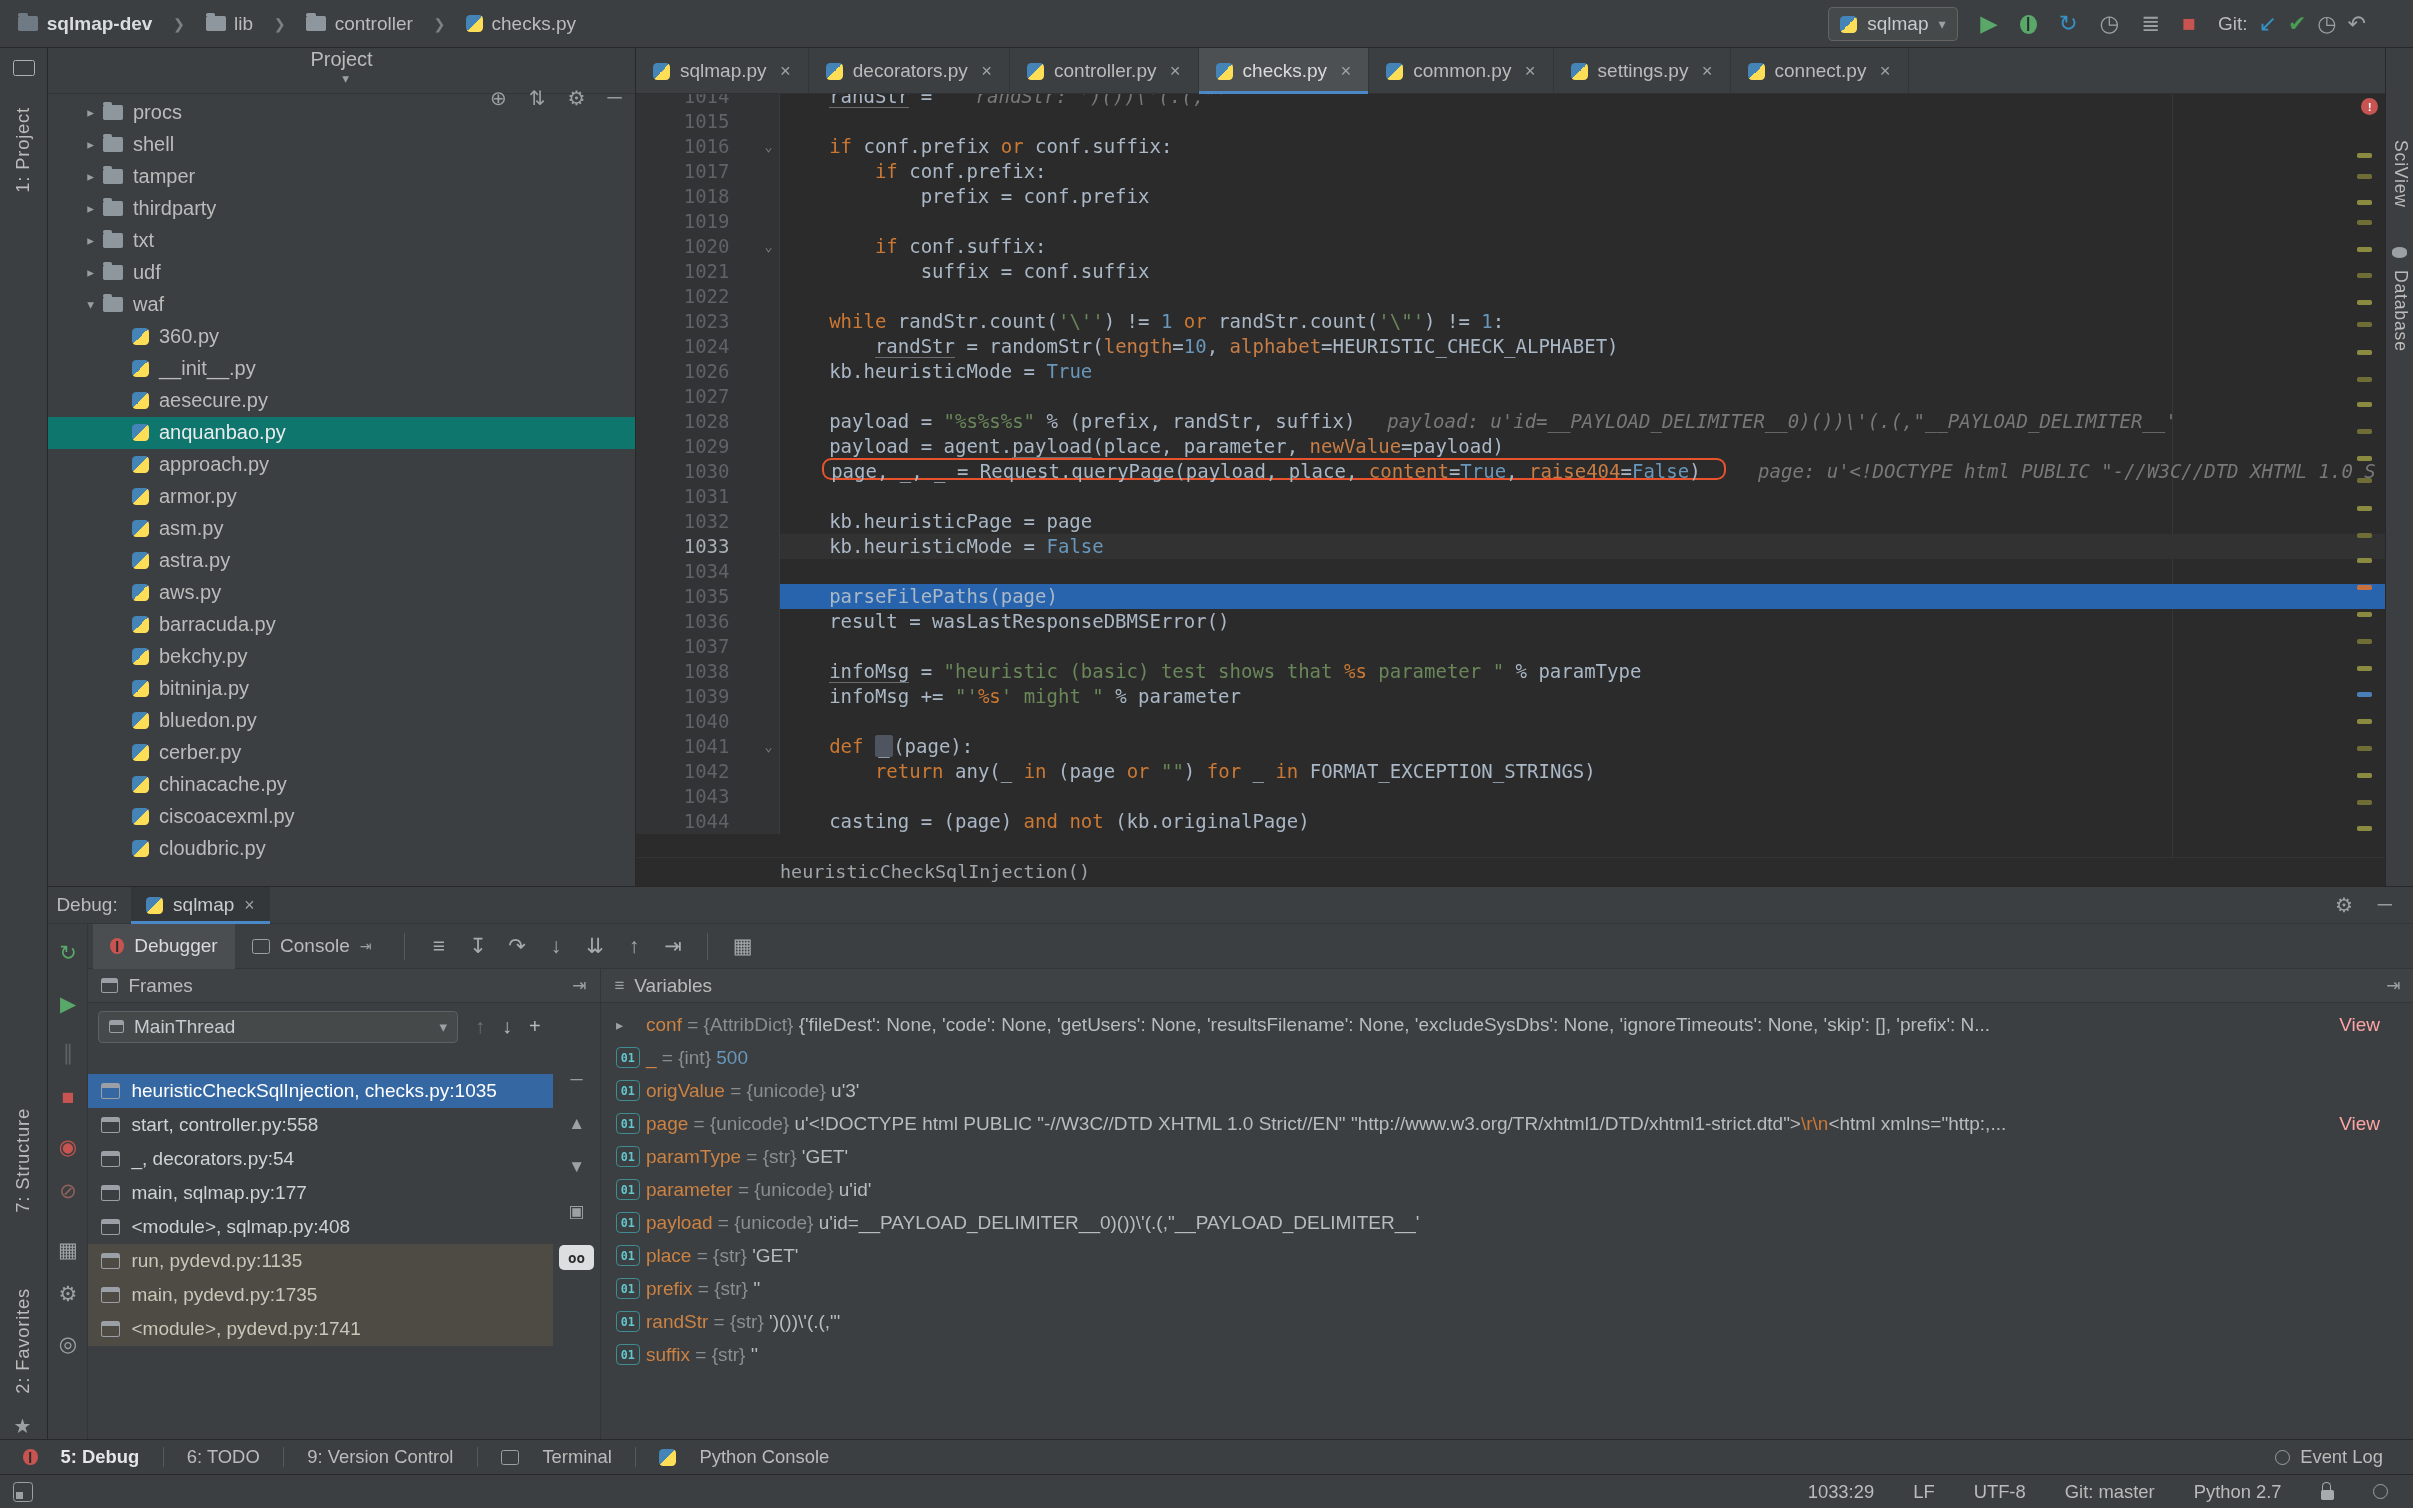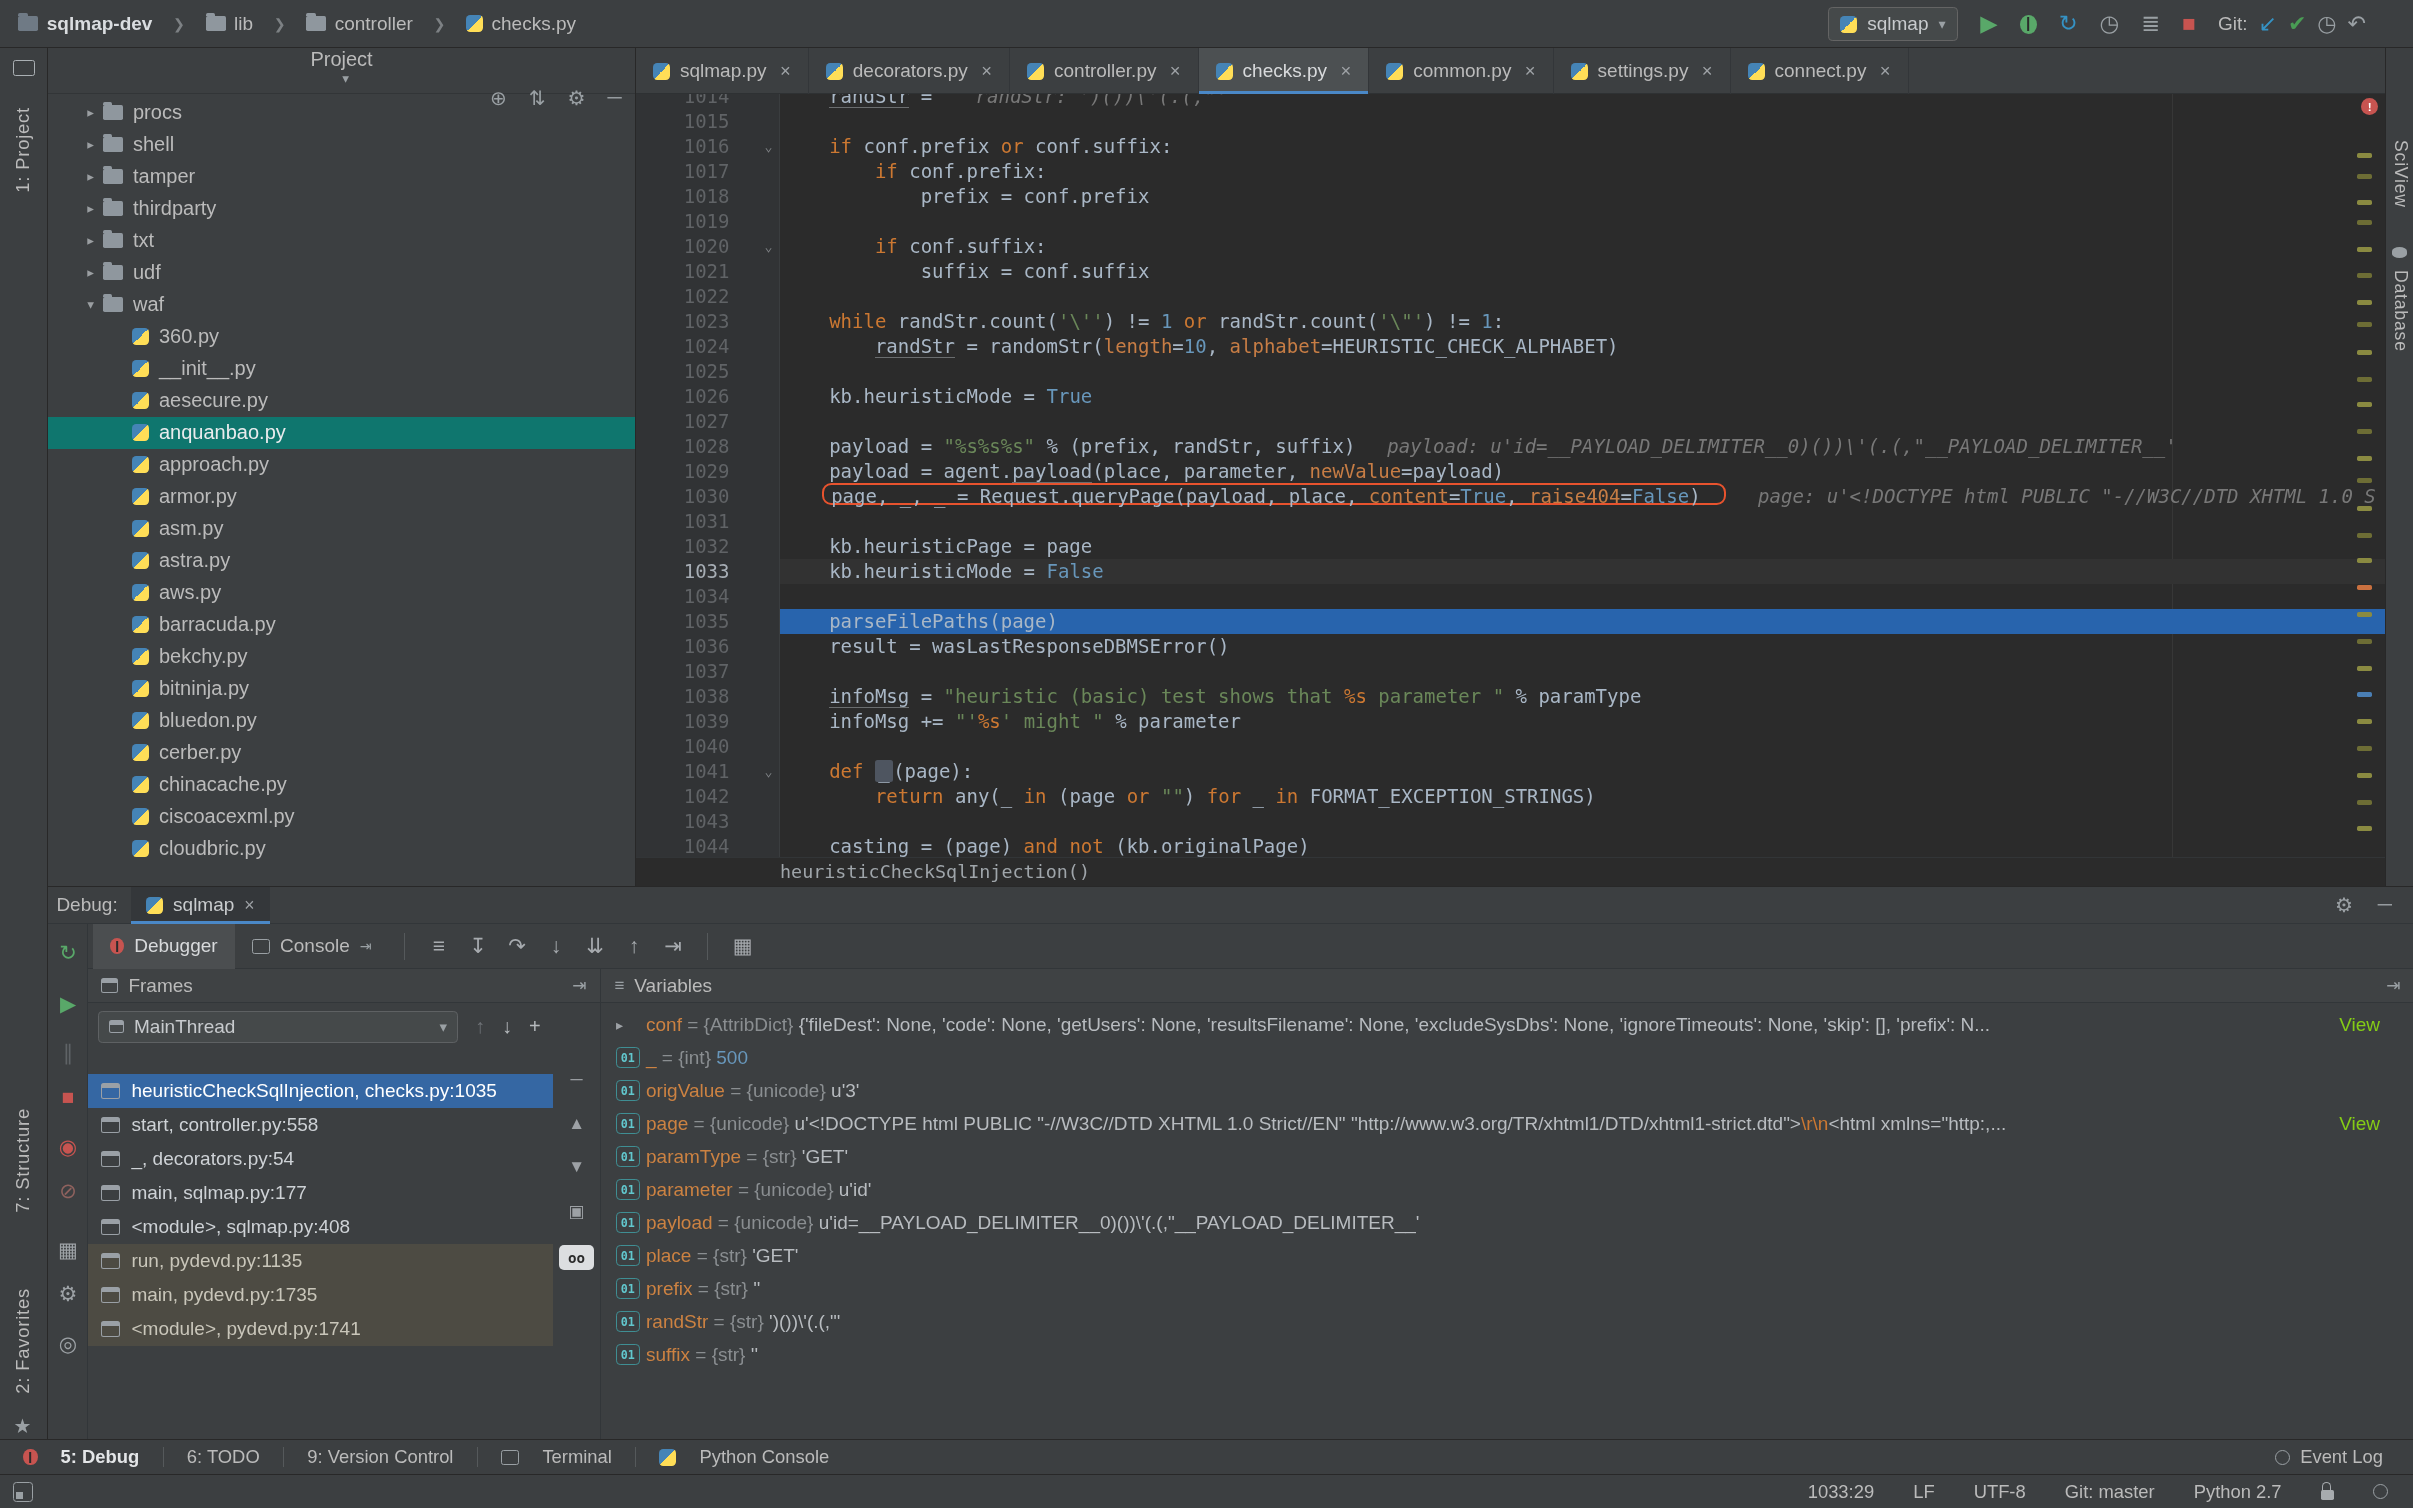--- a/index.html
+++ b/index.html
@@ -140,21 +140,21 @@
   #vars-list { padding-top:5px; }
   .vrow { height:33px; display:flex; align-items:center; padding-left:15px; font-size:19px; color:#b8bcc0; position:relative; white-space:pre; }
   .vexp { width:30px; color:#9da1a5; font-size:14.2px; flex:0 0 auto; }
   .v01 { width:23.5px; height:21px; border:1.7px solid #3f8e93; border-radius:4.2px; color:#62c7cd; font:bold 11.7px "DejaVu Sans Mono",monospace; display:flex; align-items:center; justify-content:center; margin-right:6.7px; flex:0 0 auto; }
   .v01wrap { width:30px; flex:0 0 auto; display:flex; }
   .vname { color:#cc8242; }
   .veq { color:#8a8e91; }
   .vtype { color:#8a8e91; }
   .vval { overflow:hidden; text-overflow:ellipsis; flex:1; margin-right:117px; }
   .vv { color:#b8bcc0; } .esc { color:#cc7832; } .vn { color:#6897bb; }
-  .vview { position:absolute; right:34px; color:#84cc16; }
+  .vview { position:absolute; right:34px; color:#fca5a5; }
 
   
   #twbar { position:absolute; left:0; top:1439px; width:2413px; height:35px; background:#3c3f41; border-top:0.8px solid #282828; display:flex; align-items:center; font-size:18.4px; }
   #twbar-left { display:flex; align-items:center; gap:11.7px; padding-left:11.7px; }
   .twbtn { display:flex; align-items:center; gap:23px; padding:0 11.7px; height:35px; color:#bbbbbb; }
   .twbtn.active { color:#e4e6e8; font-weight:bold; }
   .twdiv { width:0.8px; height:20px; background:#55595b; }
   #twbar-right { margin-left:auto; display:flex; align-items:center; gap:10px; padding-right:30px; color:#bbbbbb; }
   #sbar { position:absolute; left:0; top:1474px; width:2413px; height:34px; background:#3c3f41; border-top:0.8px solid #282828; display:flex; align-items:center; font-size:18.4px; }
   #sbar-left { padding-left:13.4px; }
@@ -384,21 +384,20 @@
         <div class="cl"><span class="num">1015</span><span class="foldc"></span><span class="ct"></span></div>
         <div class="cl"><span class="num">1016</span><span class="foldc">⌄</span><span class="ct"><span class="tok-p">    </span><span class="tok-k">if</span><span class="tok-p"> conf.prefix </span><span class="tok-k">or</span><span class="tok-p"> conf.suffix:</span></span></div>
         <div class="cl"><span class="num">1017</span><span class="foldc"></span><span class="ct"><span class="tok-p">        </span><span class="tok-k">if</span><span class="tok-p"> conf.prefix:</span></span></div>
         <div class="cl"><span class="num">1018</span><span class="foldc"></span><span class="ct"><span class="tok-p">            prefix = conf.prefix</span></span></div>
         <div class="cl"><span class="num">1019</span><span class="foldc"></span><span class="ct"></span></div>
         <div class="cl"><span class="num">1020</span><span class="foldc">⌄</span><span class="ct"><span class="tok-p">        </span><span class="tok-k">if</span><span class="tok-p"> conf.suffix:</span></span></div>
         <div class="cl"><span class="num">1021</span><span class="foldc"></span><span class="ct"><span class="tok-p">            suffix = conf.suffix</span></span></div>
         <div class="cl"><span class="num">1022</span><span class="foldc"></span><span class="ct"></span></div>
         <div class="cl"><span class="num">1023</span><span class="foldc"></span><span class="ct"><span class="tok-p">    </span><span class="tok-k">while</span><span class="tok-p"> randStr.count(</span><span class="tok-s">'\''</span><span class="tok-p">) != </span><span class="tok-n2">1</span><span class="tok-p"> </span><span class="tok-k">or</span><span class="tok-p"> randStr.count(</span><span class="tok-s">'\"'</span><span class="tok-p">) != </span><span class="tok-n2">1</span><span class="tok-p">:</span></span></div>
         <div class="cl"><span class="num">1024</span><span class="foldc"></span><span class="ct"><span class="tok-p">        </span><span class="tok-u">randStr</span><span class="tok-p"> = randomStr(</span><span class="tok-a">length</span><span class="tok-p">=</span><span class="tok-n2">10</span><span class="tok-p">, </span><span class="tok-a">alphabet</span><span class="tok-p">=HEURISTIC_CHECK_ALPHABET)</span></span></div>
-        <div class="cl"><span class="num">1025</span><span class="foldc"></span><span class="ct"></span></div>
         <div class="cl"><span class="num">1026</span><span class="foldc"></span><span class="ct"><span class="tok-p">    kb.heuristicMode = </span><span class="tok-c">True</span></span></div>
         <div class="cl"><span class="num">1027</span><span class="foldc"></span><span class="ct"></span></div>
         <div class="cl"><span class="num">1028</span><span class="foldc"></span><span class="ct"><span class="tok-p">    payload = </span><span class="tok-s">"%s%s%s"</span><span class="tok-p"> % (prefix, randStr, suffix)</span><span class="tok-h">payload: u'id=__PAYLOAD_DELIMITER__0)())\'(.(,"__PAYLOAD_DELIMITER__'</span></span></div>
         <div class="cl"><span class="num">1029</span><span class="foldc"></span><span class="ct"><span class="tok-p">    payload = agent.</span><span class="tok-u">payload</span><span class="tok-p">(place, parameter, </span><span class="tok-a">newValue</span><span class="tok-p">=payload)</span></span></div>
         <div class="cl"><span class="num">1030</span><span class="foldc"></span><span class="ct"><span class="tok-p">    </span><span class="obox"><span class="tok-p">page, _, _ = Request.queryPage(payload, place, </span><span class="tok-a">content</span><span class="tok-p">=</span><span class="tok-c">True</span><span class="tok-p">, </span><span class="tok-a">raise404</span><span class="tok-p">=</span><span class="tok-c">False</span><span class="tok-p">)</span></span><span class="tok-h">page: u'&lt;!DOCTYPE html PUBLIC "-//W3C//DTD XHTML 1.0 S</span></span></div>
         <div class="cl"><span class="num">1031</span><span class="foldc"></span><span class="ct"></span></div>
         <div class="cl"><span class="num">1032</span><span class="foldc"></span><span class="ct"><span class="tok-p">    kb.heuristicPage = page</span></span></div>
         <div class="cl caret"><span class="num">1033</span><span class="foldc"></span><span class="ct"><span class="tok-p">    kb.heuristicMode = </span><span class="tok-c">False</span></span></div>
         <div class="cl"><span class="num">1034</span><span class="foldc"></span><span class="ct"></span></div>
         <div class="cl exec"><span class="num">1035</span><span class="foldc"></span><span class="ct"><span class="tok-p">    parseFilePaths(page)</span></span></div>

